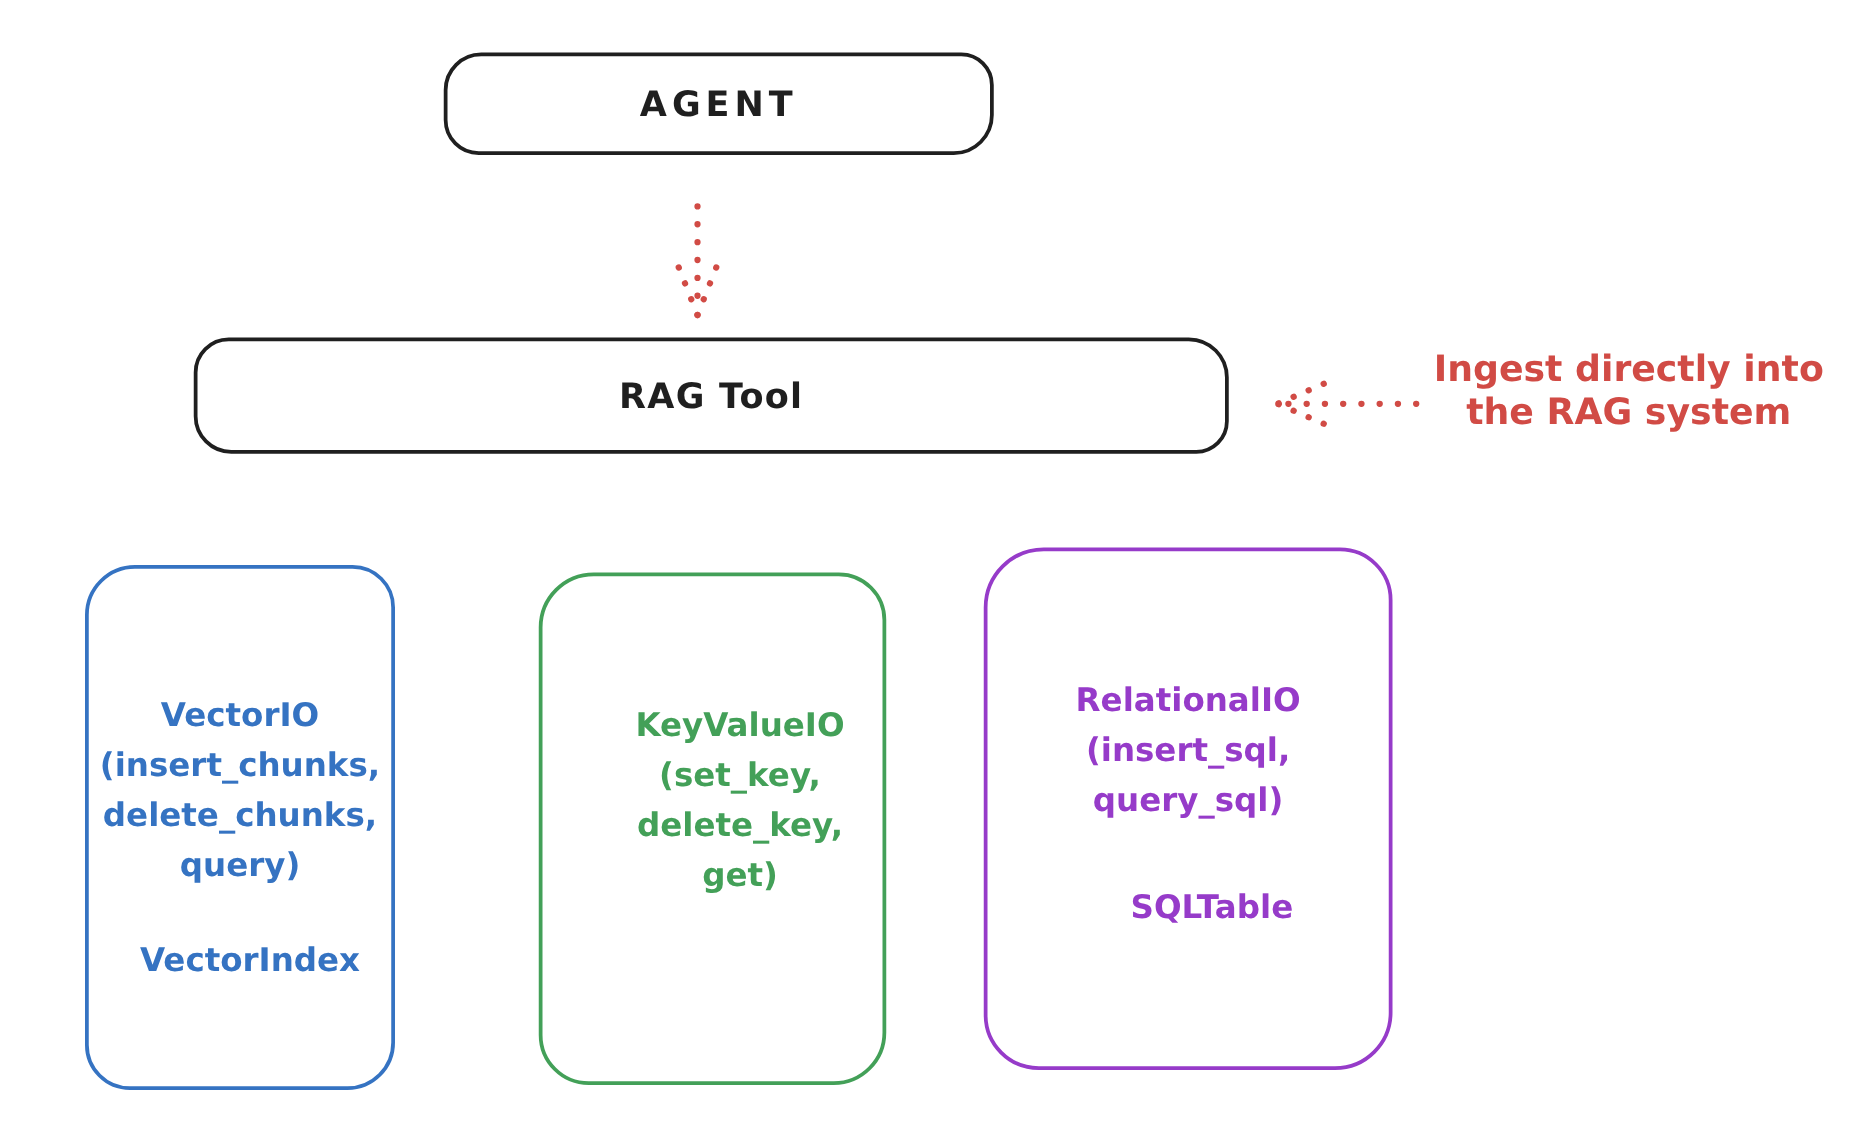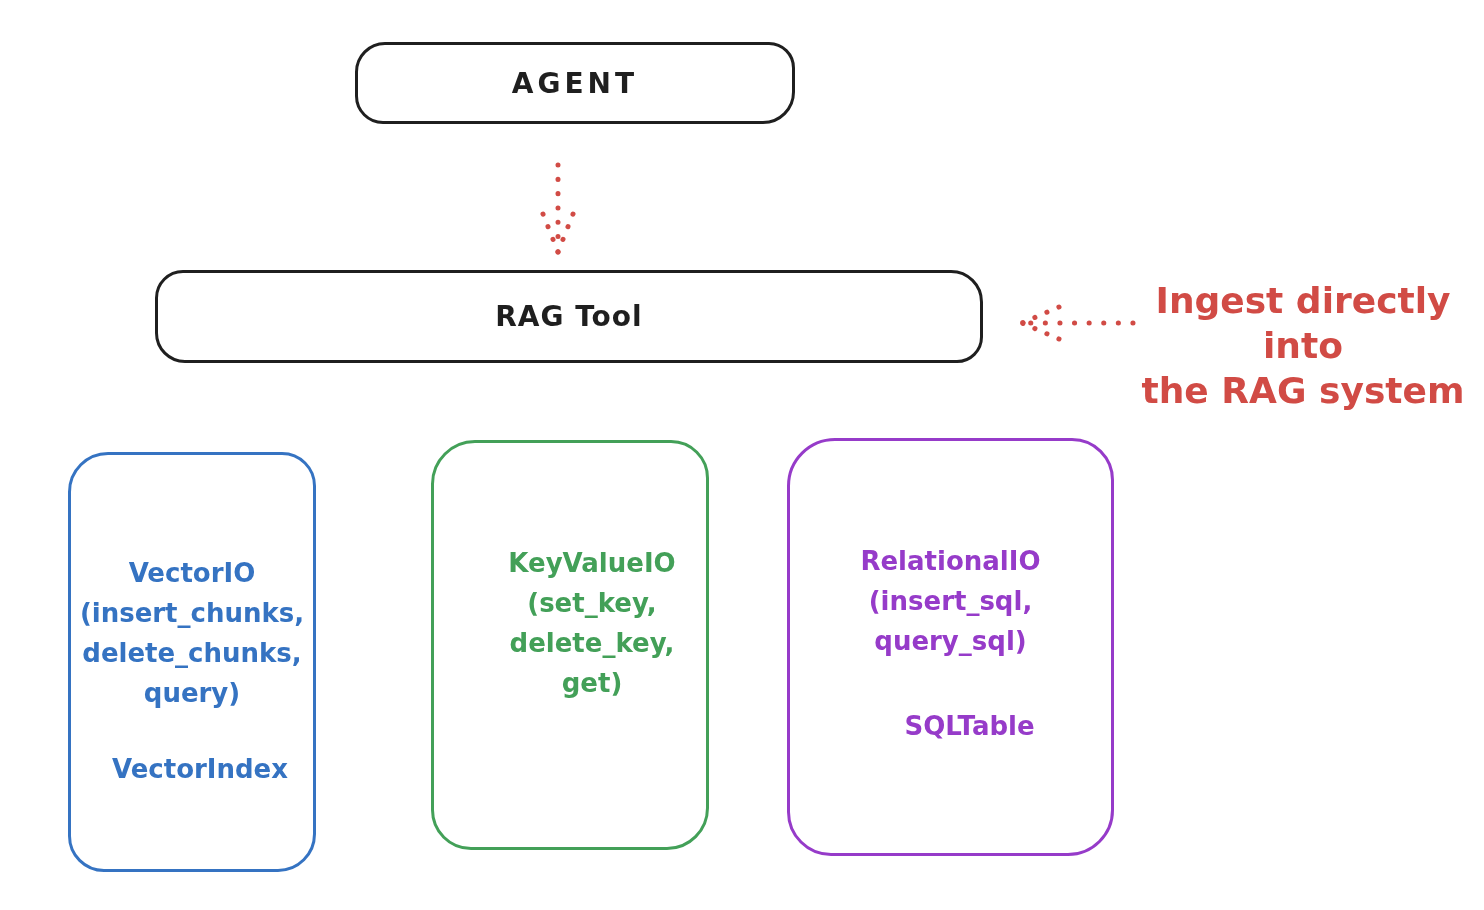--- a/index.html
+++ b/index.html
@@ -48,22 +48,22 @@
     stroke-linecap:round;
   }
   .arrow-vertical{left:539px;top:162px;}
   .arrow-ingest{left:1014px;top:301px;}
 
   
   .annotation{
     position:absolute;
     left:1128px;top:278px;width:350px;
     color:var(--red);
-    font-size:36px;font-weight:600;
-    line-height:45px;
+    font-size:29px;font-weight:600;
+    line-height:34px;
     text-align:center;
     white-space:pre-line;
   }
 
   
   .card{
     position:absolute;
     background:var(--bg);
     border-width:3px;border-style:solid;
     display:flex;flex-direction:column;align-items:center;
@@ -73,21 +73,21 @@
   }
   .card-body{white-space:pre-line;}
   .card-vector{
     left:68px;top:452px;width:248px;height:420px;
     border-color:var(--blue);color:var(--blue);
     border-radius:40px 34px 38px 36px;
     padding-top:98px;
   }
   .card-vector .card-footer{margin-top:36px;margin-left:16px;}
   .card-keyvalue{
-    left:431px;top:440px;width:278px;height:410px;
+    left:431px;top:458px;width:278px;height:410px;
     border-color:var(--green);color:var(--green);
     border-radius:44px 38px 42px 40px;
     padding-top:100px;
     padding-left:44px;
   }
   .card-keyvalue .card-footer{margin-top:42px;}
   .card-relational{
     left:787px;top:438px;width:327px;height:418px;
     border-color:var(--purple);color:var(--purple);
     border-radius:48px 42px 46px 44px;

